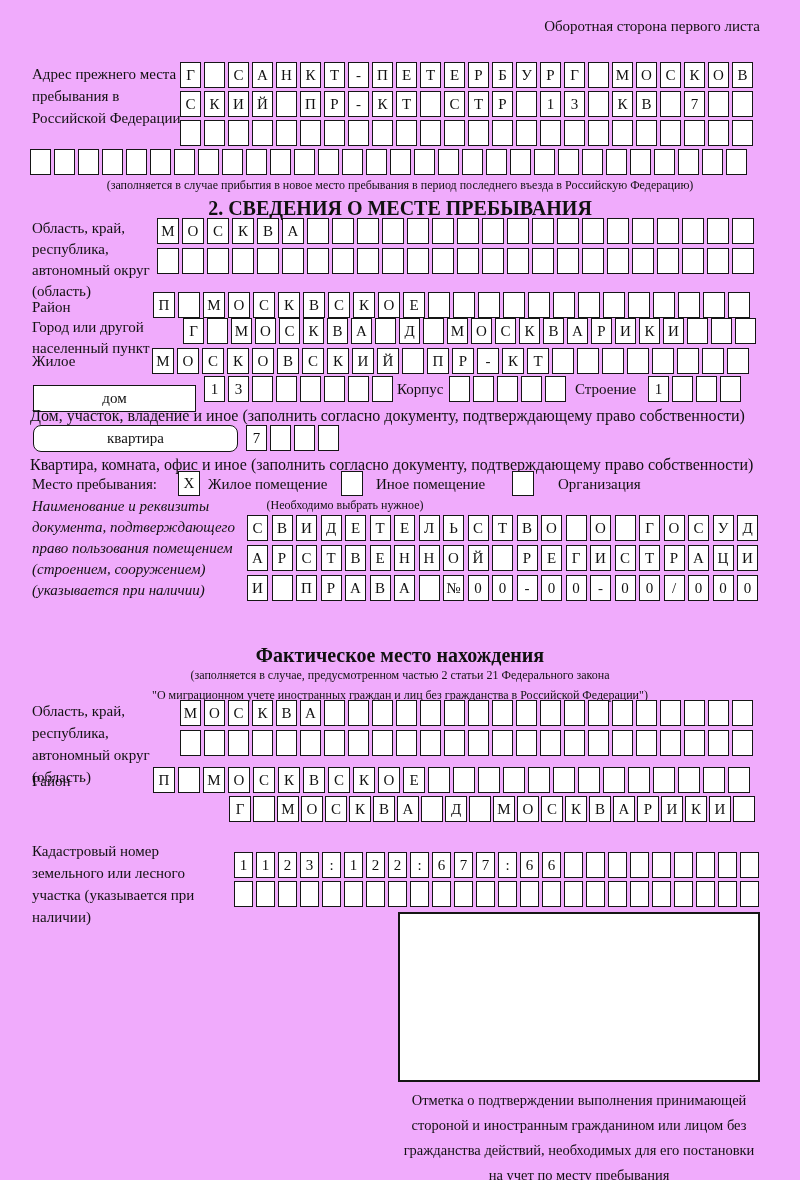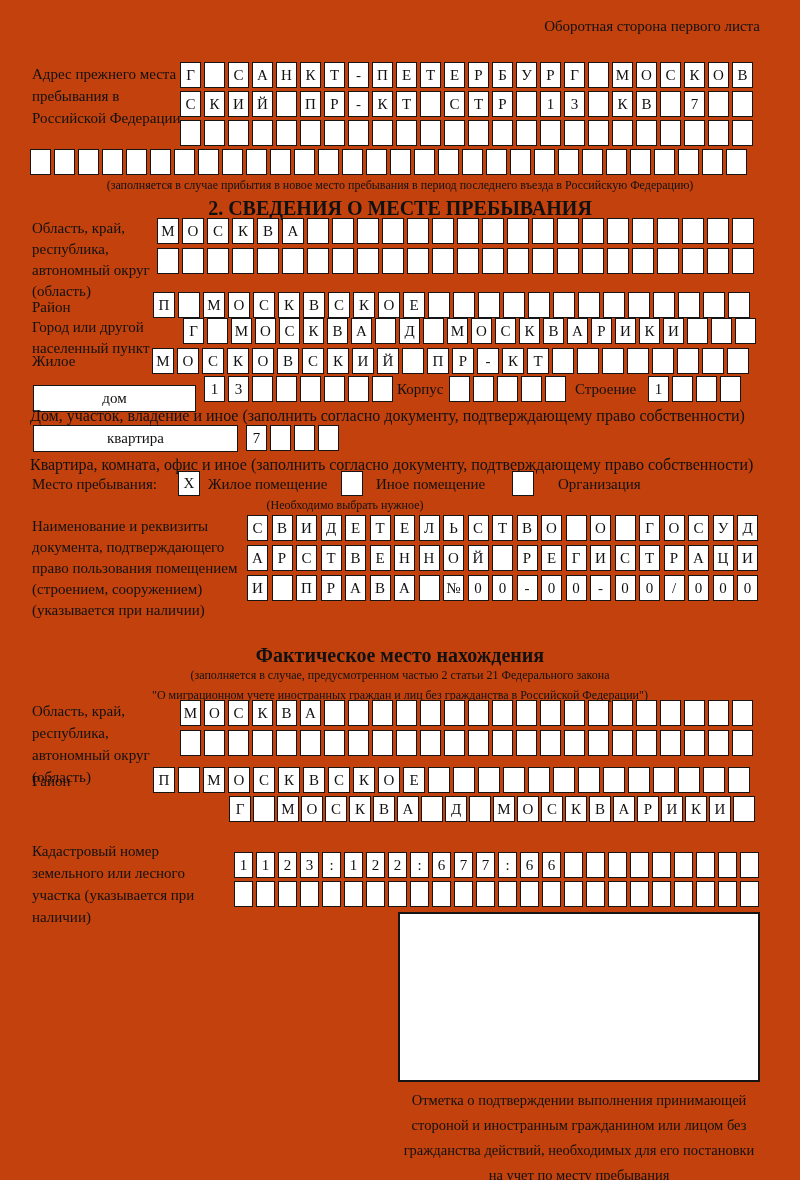--- a/index.html
+++ b/index.html
@@ -1,17 +1,17 @@
 <!DOCTYPE html>
 <html><head>
 <meta charset="utf-8">
 <style>
   html,body{margin:0;padding:0;background:#fff;}
   .page{
-    position:relative;width:800px;height:1180px;background:#c2410c;overflow:hidden;
+    position:relative;width:800px;height:1180px;background:#f0abfc;overflow:hidden;
     font-family:"Liberation Serif","DejaVu Serif",serif;color:#111;
   }
   .lbl{position:absolute;font-size:15px;line-height:21px;}
   .corner{position:absolute;top:18px;right:40px;font-size:15px;}
   .h{position:absolute;left:0;width:100%;text-align:center;font-weight:bold;font-size:20px;}
   .note{position:absolute;left:0;width:100%;text-align:center;font-size:12px;}
   .cap{position:absolute;font-size:16px;}
   .cells{position:absolute;display:flex;gap:3px;}
   .cell{
     box-sizing:border-box;flex:0 0 auto;width:21px;height:26px;border:1.6px solid #151515;
@@ -313,39 +313,39 @@
     </div>
   <div class="lbl" style="left:575px;top:379px;">Строение</div>
   <div class="cells row-a" style="left:648px;top:376px;">
       <span class="cell">1</span>
       <span class="cell"></span>
       <span class="cell"></span>
       <span class="cell"></span>
     </div>
   <div class="cap" style="left:30px;top:407px;">Дом, участок, владение и иное (заполнить согласно документу, подтверждающему право собственности)</div>
 
-  <div class="rect" style="left:33px;top:425px;width:205px;">квартира</div>
+  <div class="rect" style="left:33px;top:425px;width:205px;border-radius:8px;">квартира</div>
   <div class="cells row-a" style="left:246px;top:425px;">
       <span class="cell">7</span>
       <span class="cell"></span>
       <span class="cell"></span>
       <span class="cell"></span>
     </div>
   <div class="cap" style="left:30px;top:456px;">Квартира, комната, офис и иное (заполнить согласно документу, подтверждающему право собственности)</div>
 
   <div class="lbl" style="left:32px;top:474px;">Место пребывания:</div>
   <div class="chk" style="left:178px;top:471px;">X</div>
   <div class="lbl" style="left:208px;top:474px;">Жилое помещение</div>
   <div class="chk" style="left:341px;top:471px;"></div>
   <div class="lbl" style="left:376px;top:474px;">Иное помещение</div>
   <div class="chk" style="left:512px;top:471px;"></div>
   <div class="lbl" style="left:558px;top:474px;">Организация</div>
   <div class="note" style="top:498px;left:-55px;width:800px;">(Необходимо выбрать нужное)</div>
 
-  <div class="lbl" style="left:32px;top:516px;width:214px;">Наименование и реквизиты документа, подтверждающего право пользования помещением (строением, сооружением) (указывается при наличии)</div>
+  <div class="lbl" style="left:32px;top:496px;width:214px;font-style:italic;">Наименование и реквизиты документа, подтверждающего право пользования помещением (строением, сооружением) (указывается при наличии)</div>
   <div class="cells row-d" style="left:247px;top:515px;">
       <span class="cell">С</span>
       <span class="cell">В</span>
       <span class="cell">И</span>
       <span class="cell">Д</span>
       <span class="cell">Е</span>
       <span class="cell">Т</span>
       <span class="cell">Е</span>
       <span class="cell">Л</span>
       <span class="cell">Ь</span>

